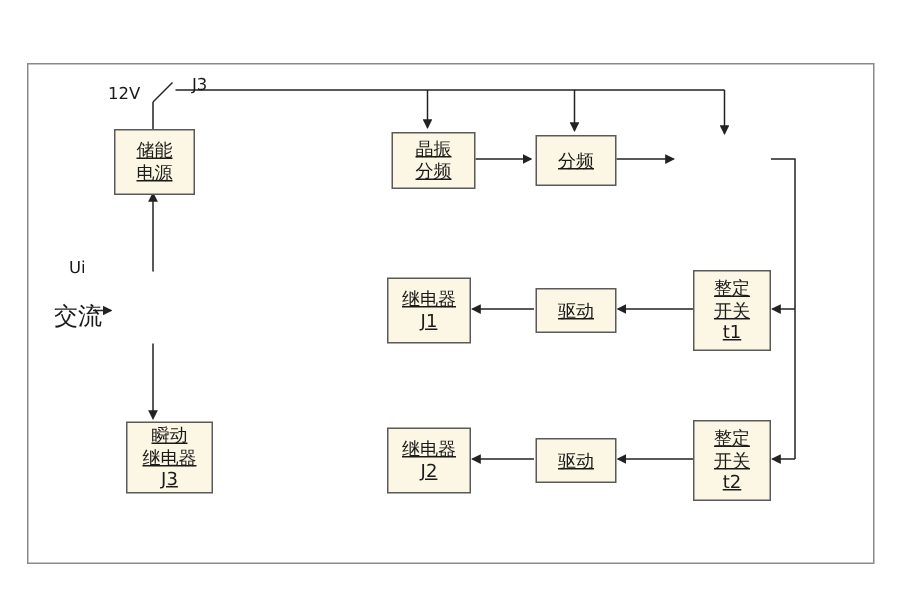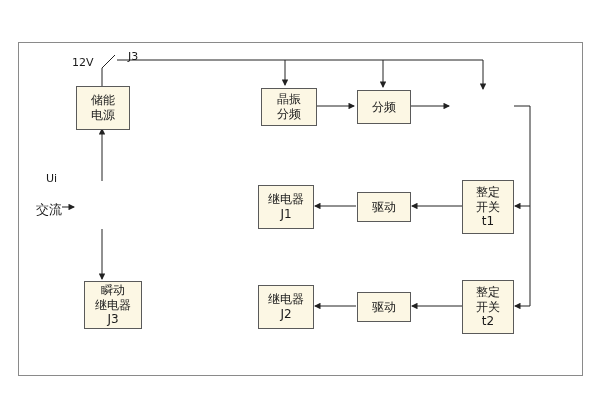--- a/index.html
+++ b/index.html
@@ -31,20 +31,21 @@
     position: absolute;
     display: flex;
     align-items: center;
     justify-content: center;
     text-align: center;
     background: #fcf7e4;
     border: 1px solid #5a5a5a;
     color: #1a1a1a;
     font-size: 12px;
     line-height: 1.25;
+    text-decoration: underline;
   }
   .block .lbl { white-space: pre-line; }
   .block.small { font-size: 12px; line-height: 1.2; }
   .tag {
     position: absolute;
     color: #1a1a1a;
     font-size: 11px;
     white-space: nowrap;
   }
 </style>
@@ -123,15 +124,15 @@
   </div>
   <div class="block small" style="left:462px;top:280px;width:50px;height:52px">
     <span class="lbl">整定
 开关
 t2</span>
   </div>
 
   <span class="tag" style="left:128px;top:50px">J3</span>
   <span class="tag" style="left:72px;top:56px">12V</span>
   <span class="tag" style="left:46px;top:172px">Ui</span>
-  <span class="tag" style="left:36px;top:201px;font-size:13px">交流</span>
+  <span class="tag" style="left:36px;top:201px;font-size:16px">交流</span>
 
 </div>
 
 </body></html>

